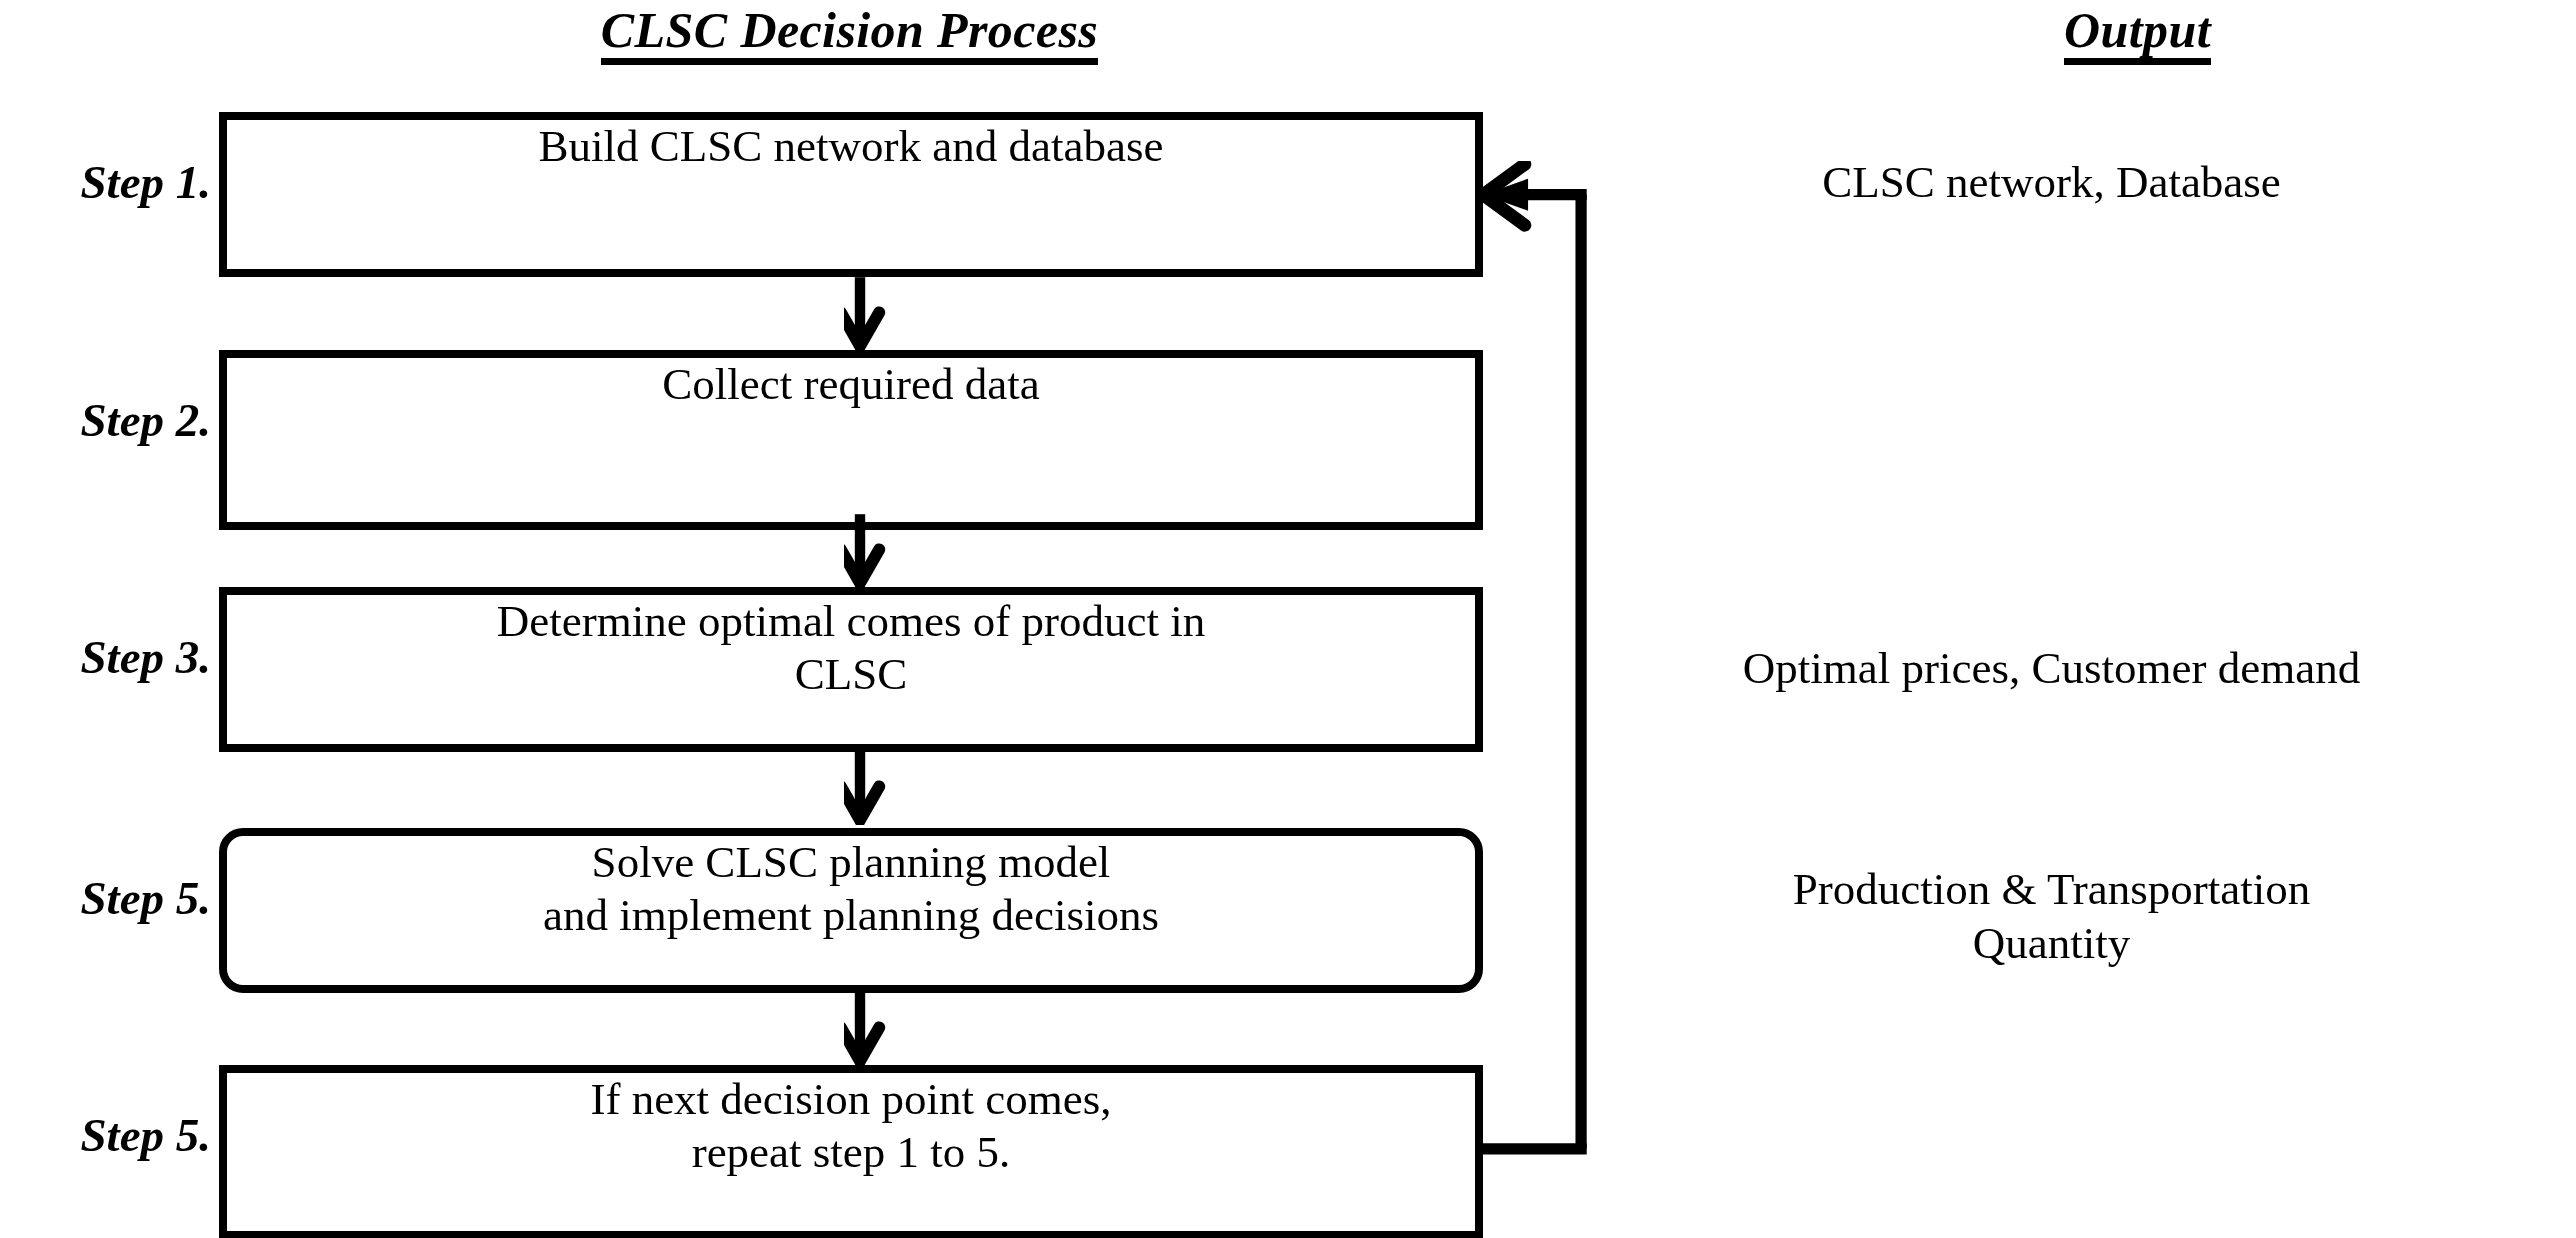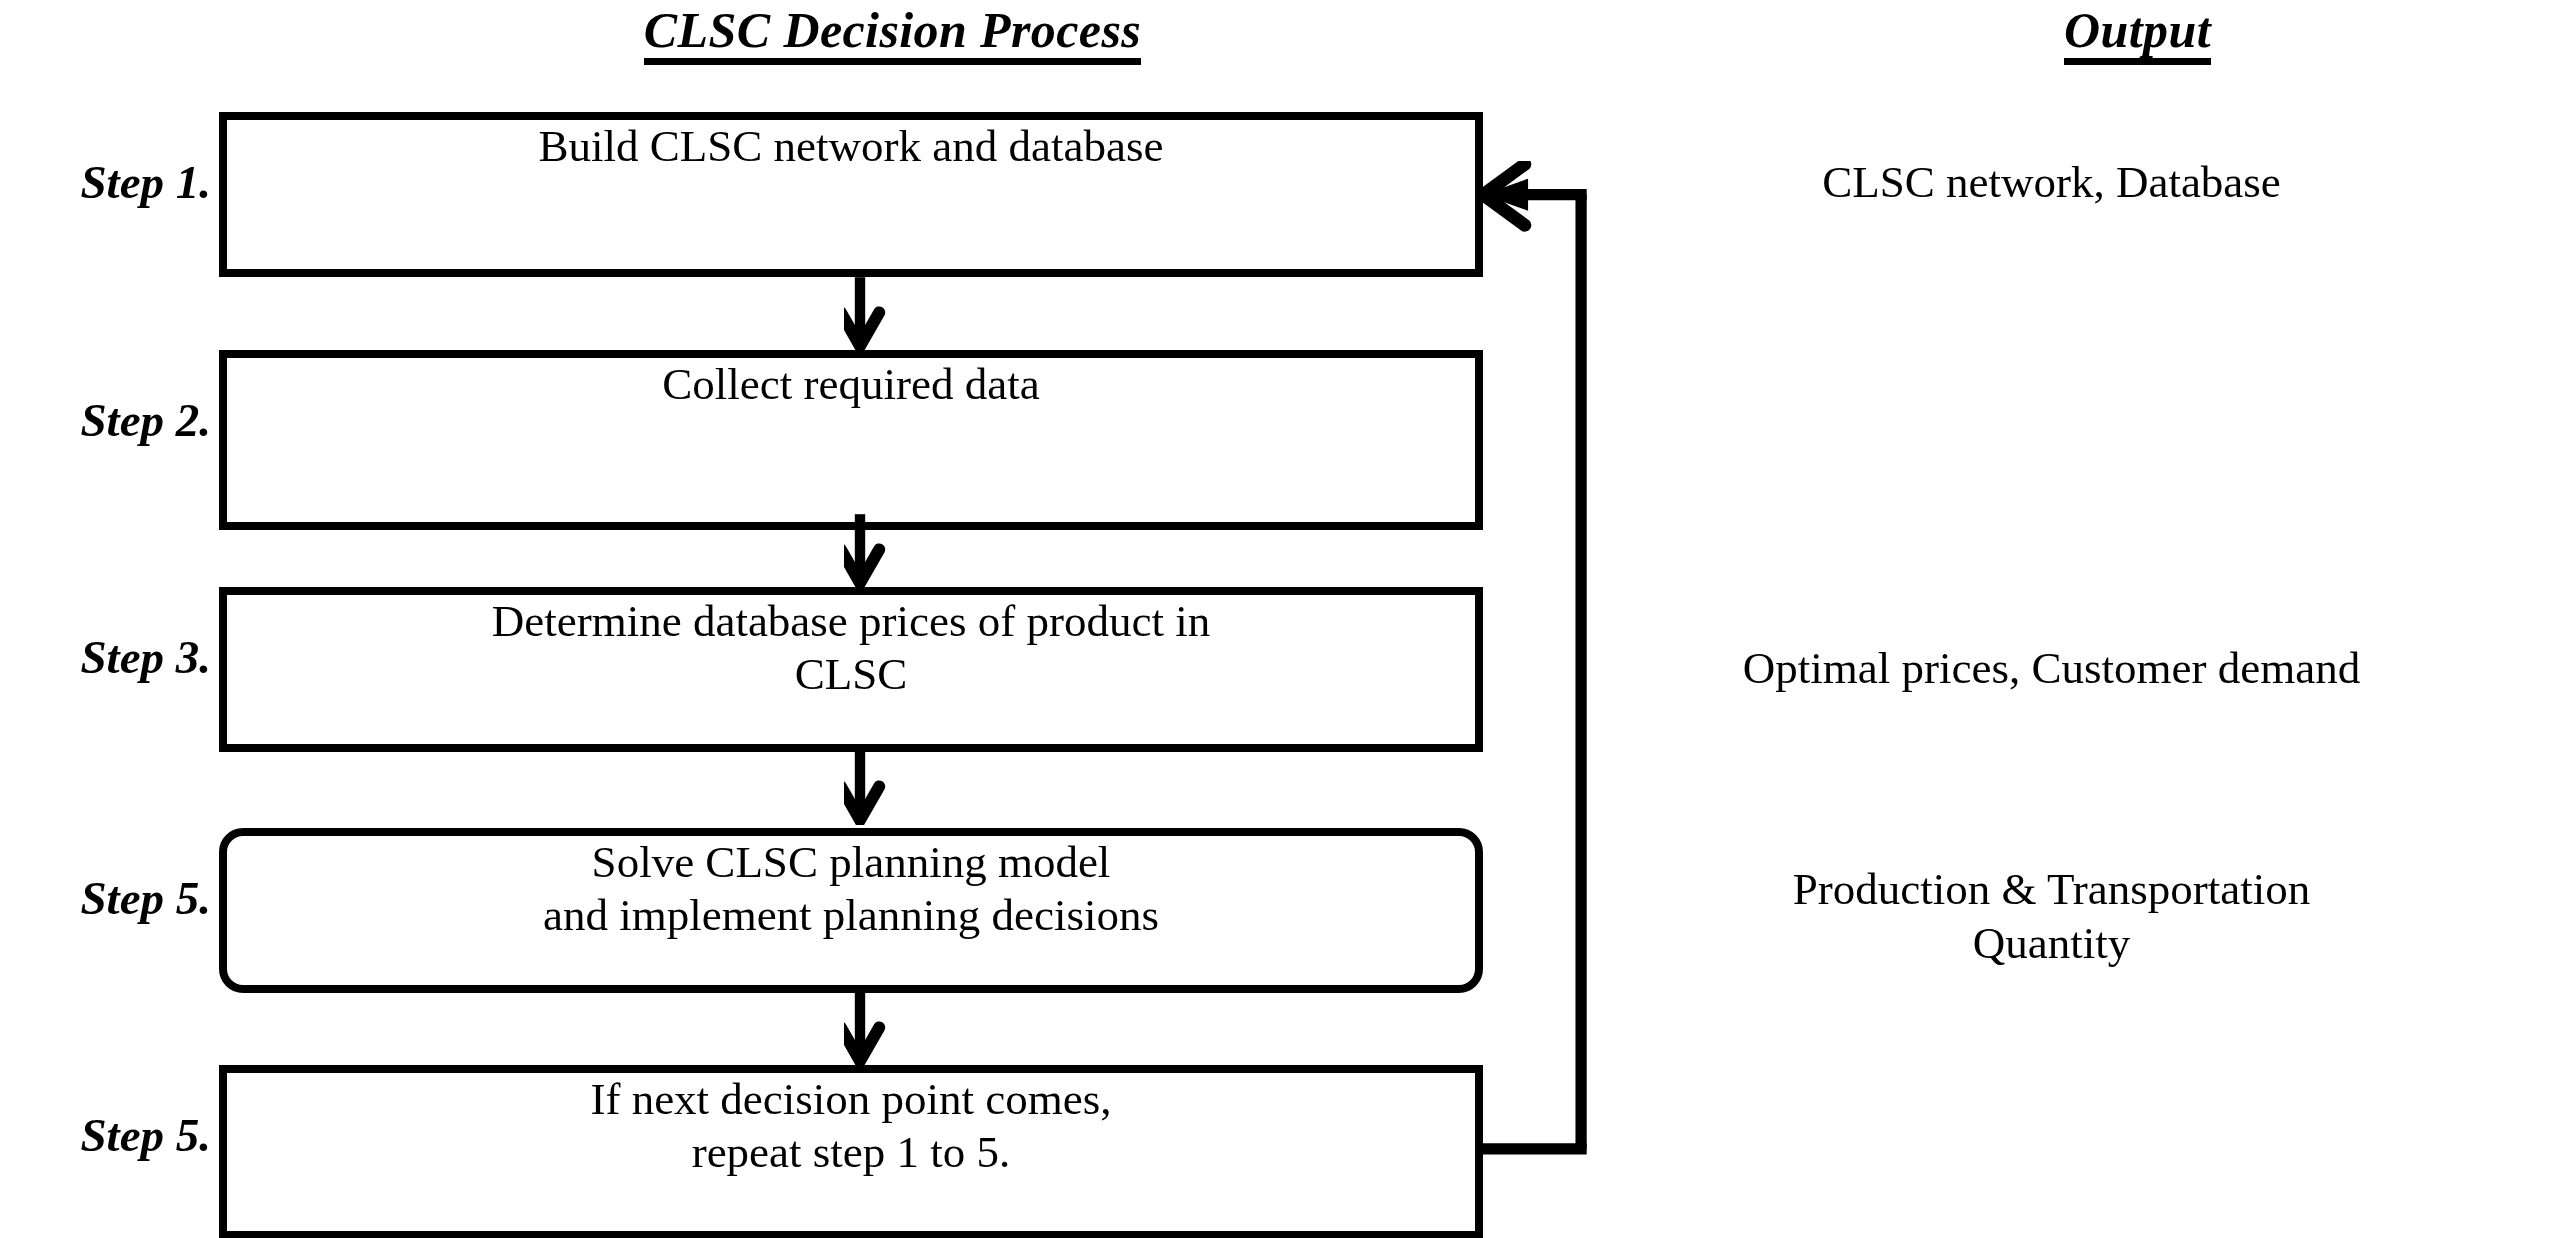--- a/index.html
+++ b/index.html
@@ -34,21 +34,20 @@
   .col-header .hdr-text {
     display: inline-block;
     border-bottom: 7.2px solid #000;
     padding-bottom: 3.2px;
   }
   #header-process {
     left: 0;
     top: 4.8px;
     width: 1699px;
     text-align: center;
-    padding-left: 43px;
   }
   #header-output {
     left: 1699px;
     top: 4.8px;
     width: 877px;
     text-align: center;
   }
 
   
   .step-row {
@@ -149,21 +148,21 @@
   <div class="down-arrow" style="top:514px;">
     <svg width="88" height="74" viewBox="0 0 110 92" xmlns="http://www.w3.org/2000/svg">
       <path d="M 20 0 L 20 84" stroke="#000" stroke-width="13" fill="none"></path>
       <path d="M -4 44 L 20 86 L 44 44" stroke="#000" stroke-width="15" fill="none" stroke-linecap="round"></path>
     </svg>
   </div>
 
   <div class="step-row" style="top:587px;">
     <div class="step-label" style="top:47px;">Step 3.</div>
     <div class="step-box" style="top:0px; height:165px;">
-      <div class="step-box-text">Determine database prices of product in
+      <div class="step-box-text">Determine optimal comes of product in
 CLSC</div>
     </div>
     <div class="output-text" style="top:54px;text-align:center;">Optimal prices, Customer demand</div>
   </div>
 
   <div class="down-arrow" style="top:751px;">
     <svg width="88" height="74" viewBox="0 0 110 92" xmlns="http://www.w3.org/2000/svg">
       <path d="M 20 0 L 20 84" stroke="#000" stroke-width="13" fill="none"></path>
       <path d="M -4 44 L 20 86 L 44 44" stroke="#000" stroke-width="15" fill="none" stroke-linecap="round"></path>
     </svg>

